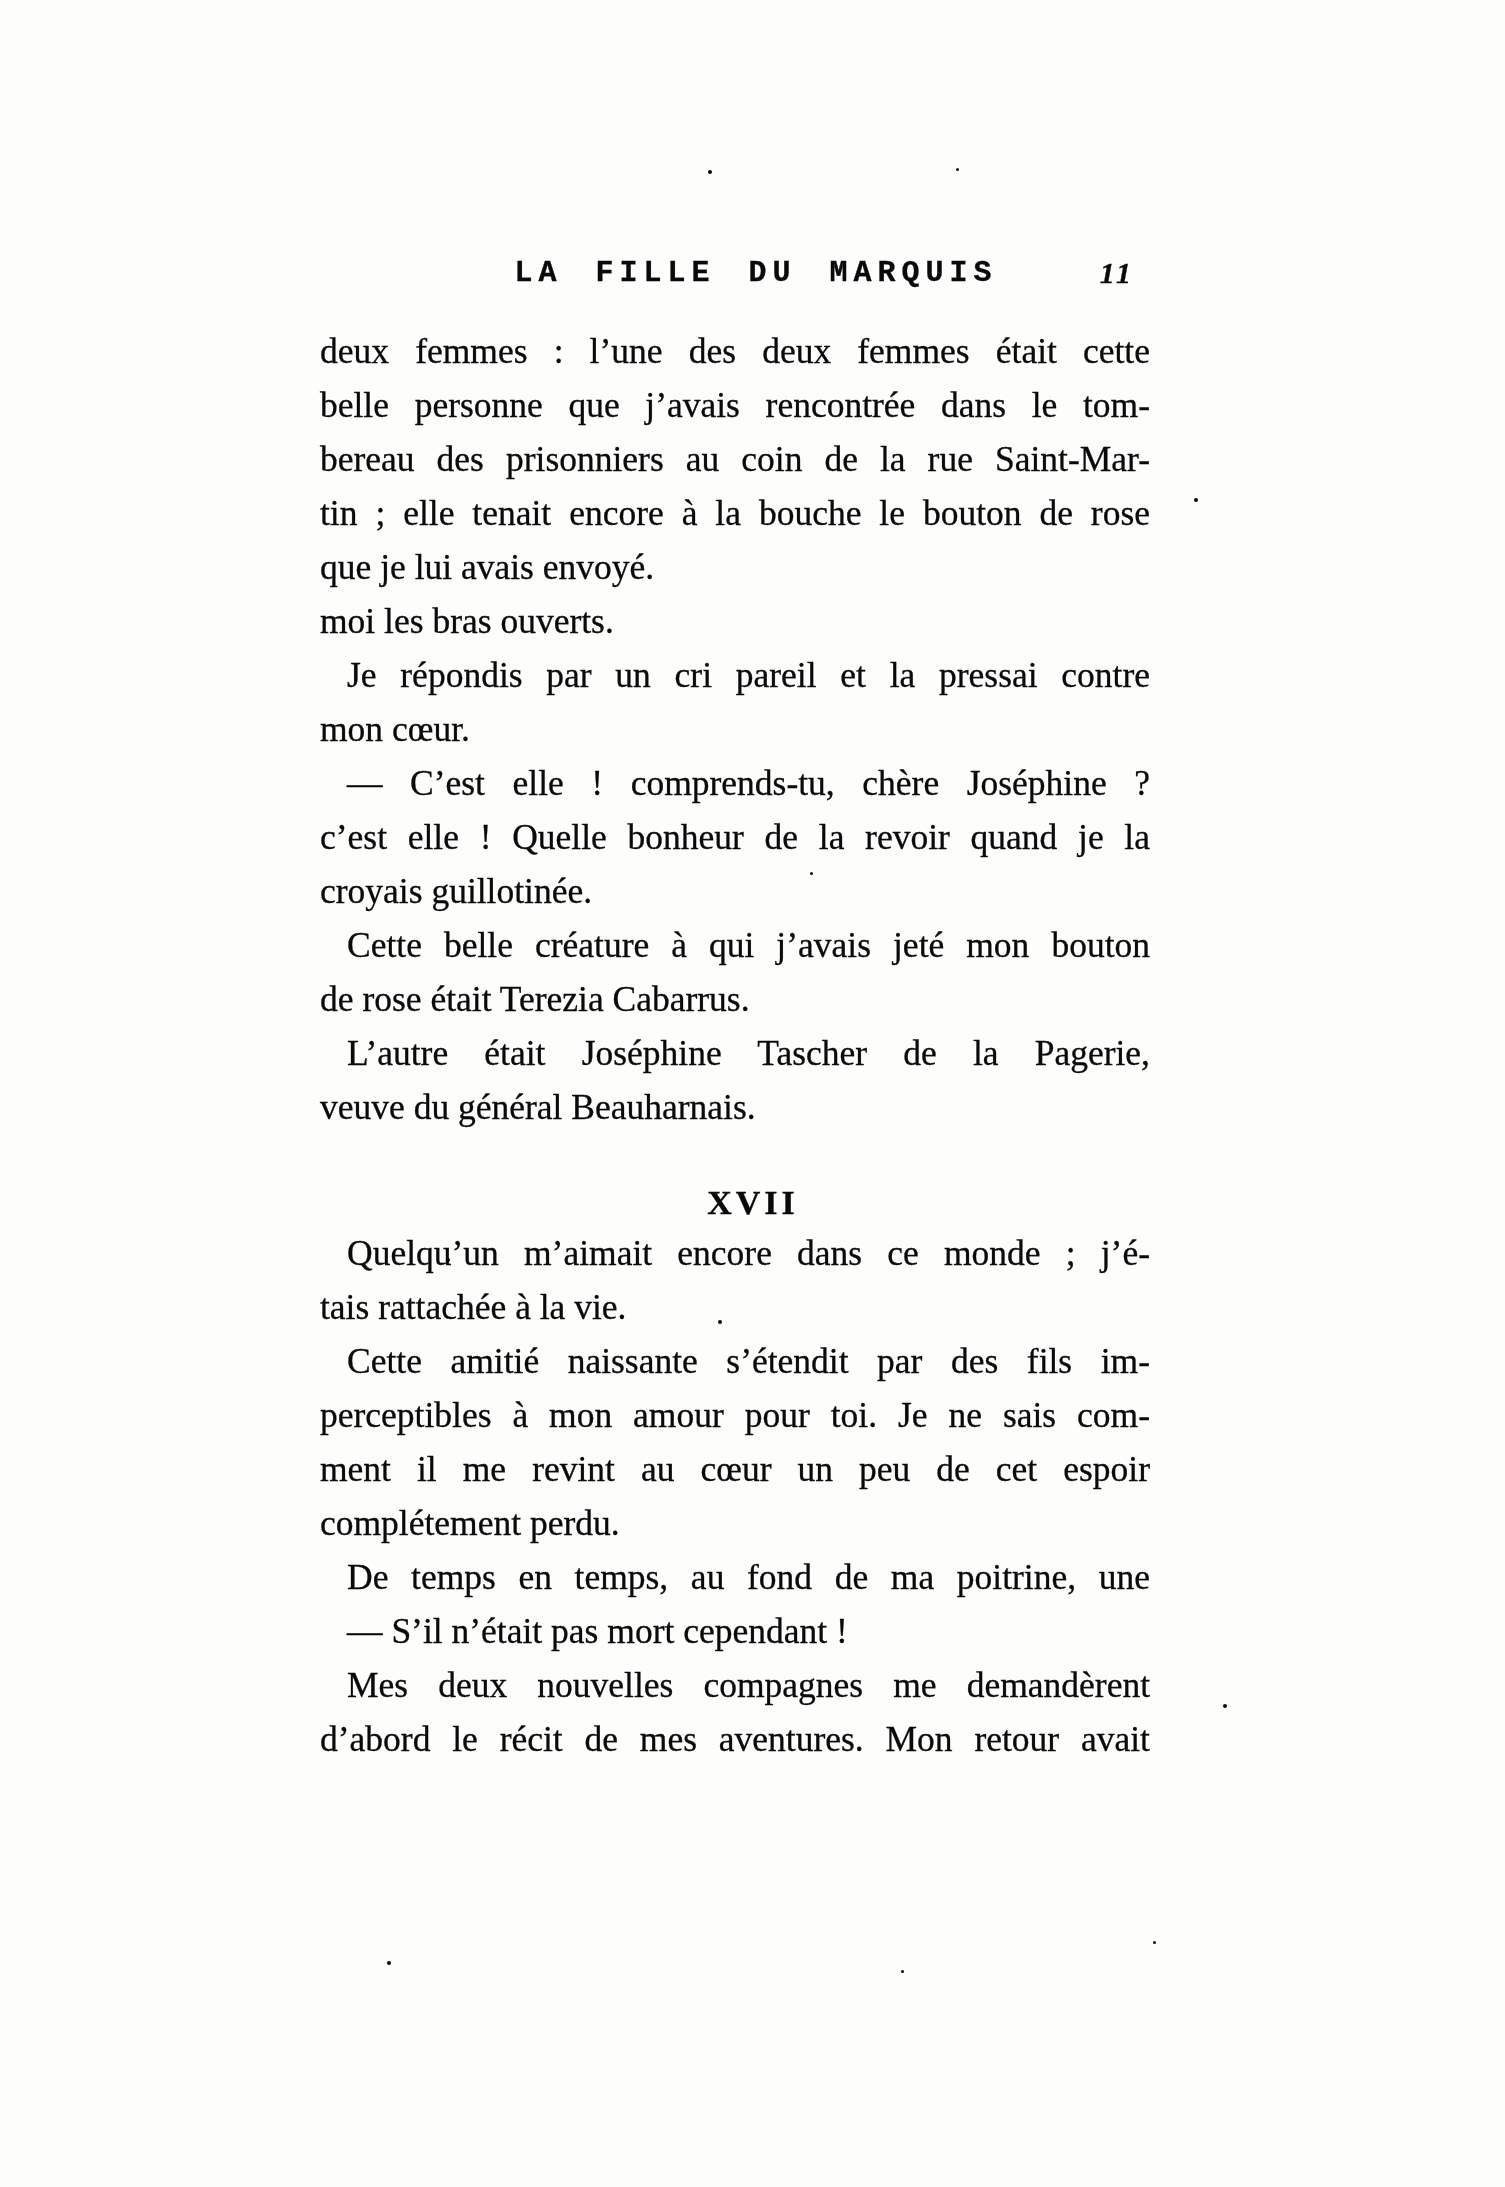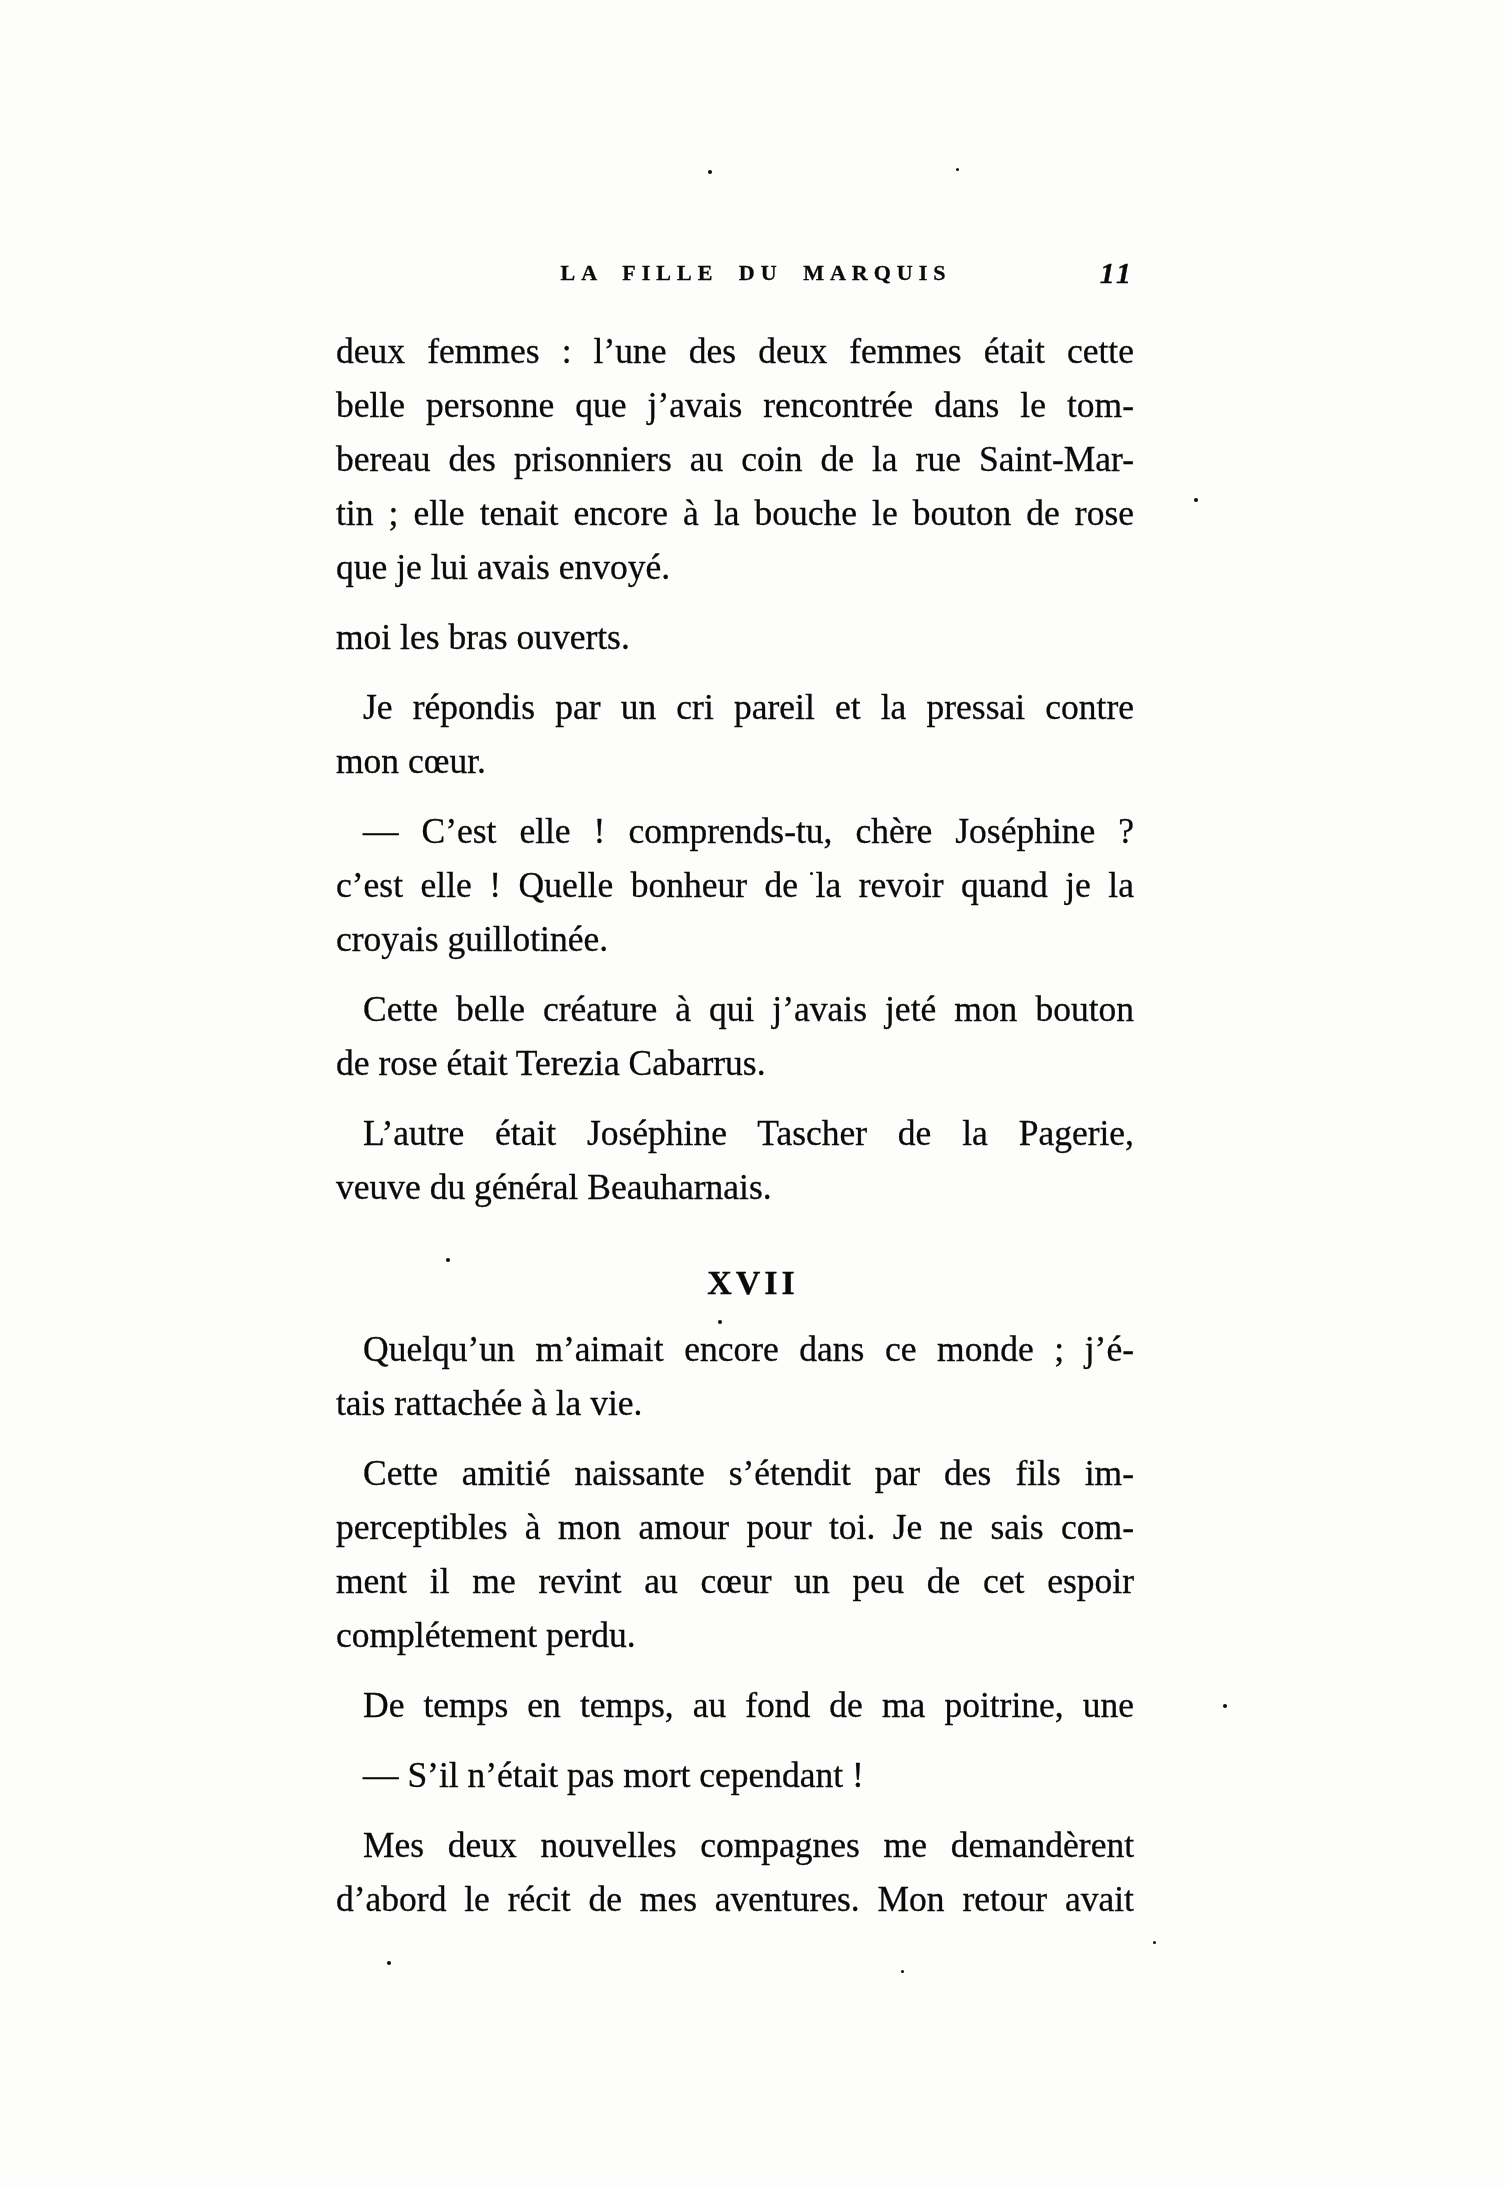--- a/index.html
+++ b/index.html
@@ -29,34 +29,35 @@
     position: relative;
     height: 42px;
     line-height: 42px;
     margin-bottom: 30px;
     font-weight: bold;
     white-space: nowrap;
   }
   .running-title {
     display: block;
     text-align: center;
-    font-size: 22px;
+    font-size: 30px;
     letter-spacing: 6px;
     word-spacing: 9px;
     transform: translateX(21px);
+    font-family: Liberation Mono, monospace;
   }
   .page-number {
     position: absolute;
     right: 16px;
     top: 0;
     font-size: 30px;
     letter-spacing: 3px;
     font-style: italic;
   }
-  .paragraph { margin: 16px; }
+  .paragraph { margin: 0; }
   .line {
     height: 54px;
     line-height: 54px;
     font-size: 35.5px;
     white-space: normal;
   }
   .line.just {
     text-align: justify;
     text-align-last: justify;
   }

